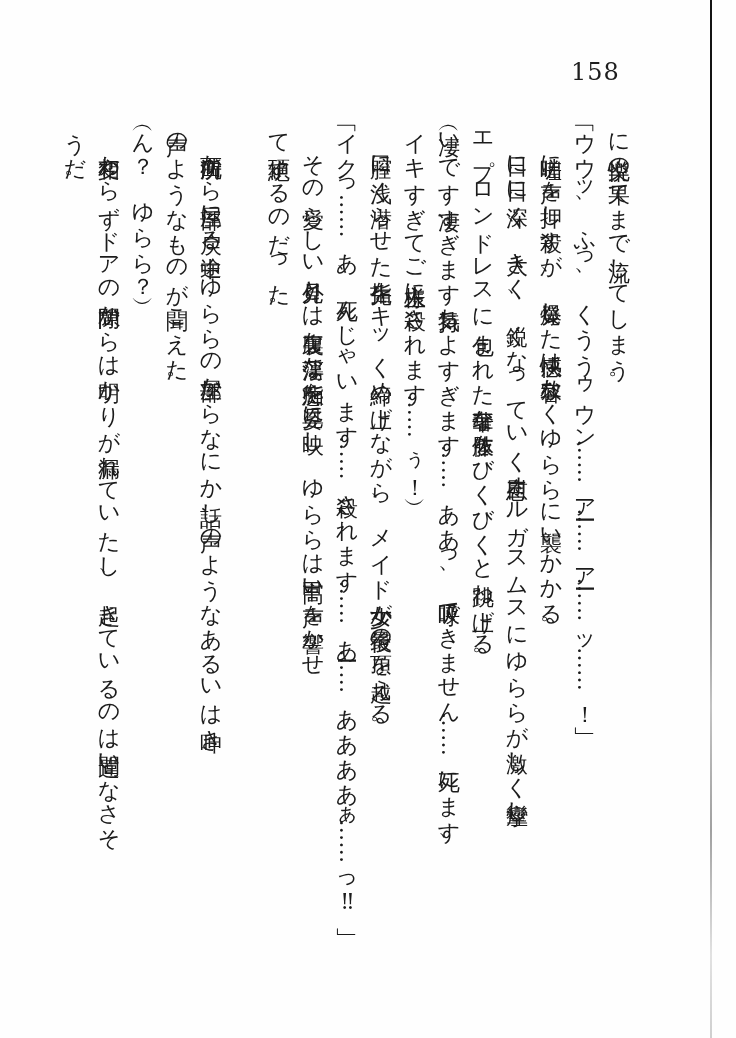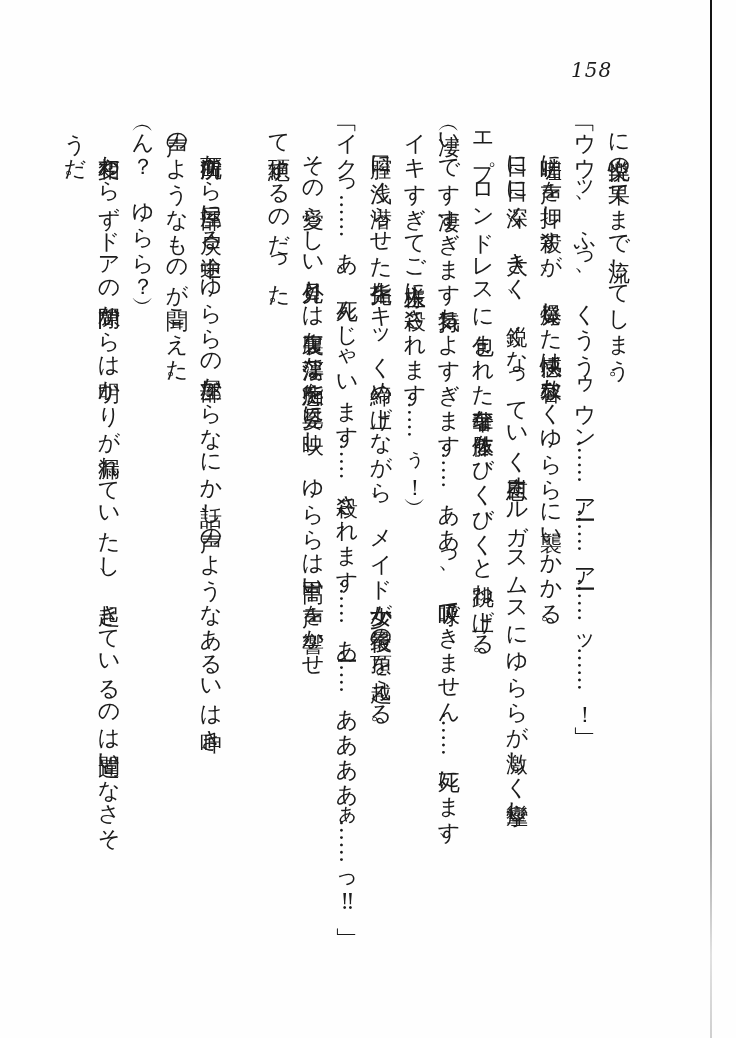--- a/index.html
+++ b/index.html
@@ -11,22 +11,21 @@
     font-family: "DejaVu Serif", "Liberation Serif", serif;
   }
   .page {
     position: absolute; inset: 0;
     background: #fefefe;
   }
   .page-number {
     position: absolute;
     left: 571px; top: 58px;
     font-family: "DejaVu Serif", "Liberation Serif", serif;
-    font-style: italic;
-    font-size: 20px;
+    font-size: 24px;
     letter-spacing: 1px;
     color: #1e1e1e;
   }
   .edge-rule {
     position: absolute;
     left: 710px; top: 0;
     width: 2px; height: 1038px;
     background: linear-gradient(to bottom,
       #141414 0%, #141414 42%,
       rgba(20,20,20,0.55) 55%,

